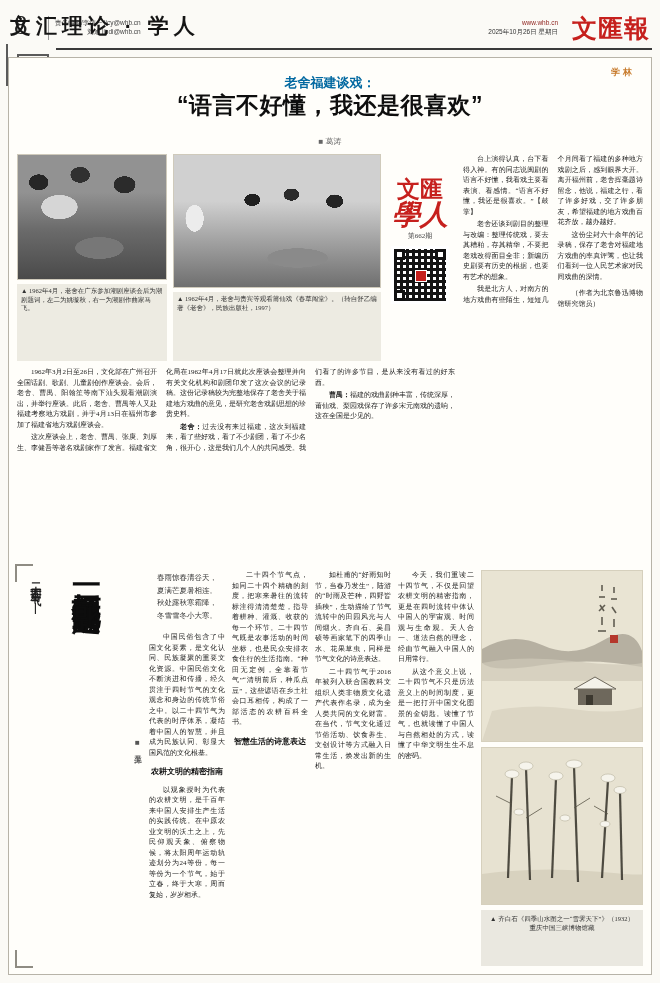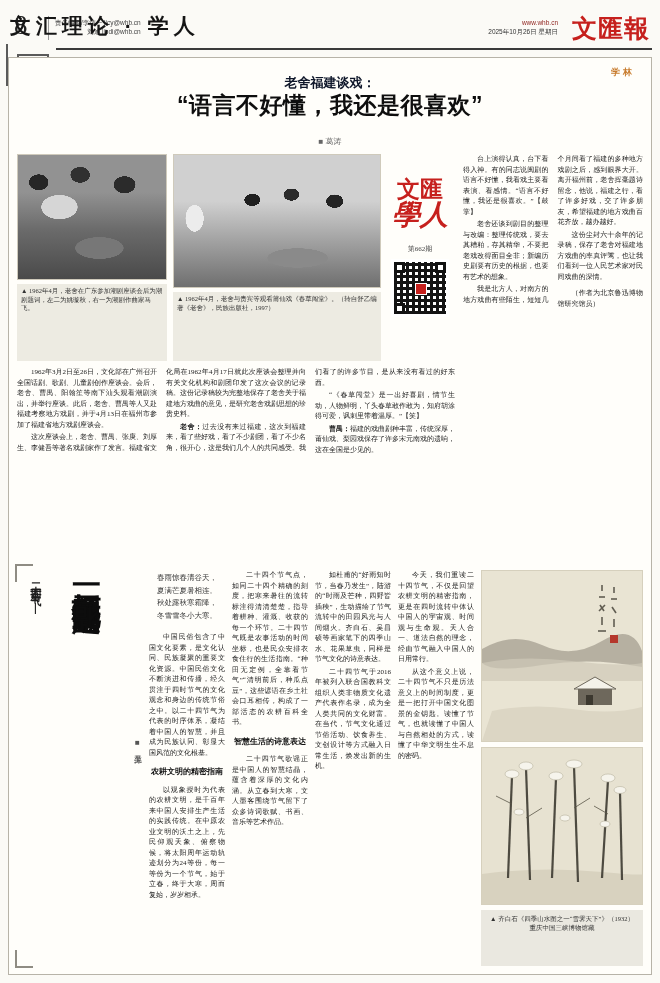--- a/index.html
+++ b/index.html
@@ -24,21 +24,21 @@
   .corner .m1{position:absolute;left:4px;top:2px;width:40px;height:40px;
            border-left:2px solid #5a5a5a;border-bottom:2px solid #5a5a5a;}
   .corner .m2{position:absolute;left:15px;top:12px;width:28px;height:28px;
            border-left:2px solid #5a5a5a;border-top:2px solid #5a5a5a;border-right:2px solid #5a5a5a;}
   
   .frame{position:absolute;left:8px;top:57px;width:642px;height:916px;border:1px solid #b7b3a8;
          background:#fffefa;}
   .xuelin{position:absolute;right:16px;top:8px;font-size:9px;font-weight:700;letter-spacing:3px;
           color:#c87c2e;font-family:"Liberation Sans",sans-serif;}
   .kicker{position:absolute;left:0;right:0;top:16px;text-align:center;font-size:13px;font-weight:700;
-          font-family:"Liberation Sans",sans-serif;color:#0f172a;}
+          font-family:"Liberation Sans",sans-serif;color:#0369a1;}
   .headline{position:absolute;left:0;right:0;top:32px;text-align:center;font-size:23px;font-weight:900;
           font-family:"Liberation Sans",sans-serif;color:#0e0e0e;letter-spacing:0.5px;}
   .byline{position:absolute;left:0;right:0;top:78px;text-align:center;font-size:8px;color:#666;}
   
   .content-top{position:absolute;left:8px;top:96px;width:626px;height:406px;display:flex;gap:8px;}
   .left-stack{width:438px;display:flex;flex-direction:column;gap:6px;}
   .figs{display:flex;gap:6px;height:232px;}
   .fig{display:flex;flex-direction:column;}
   .fig1{width:150px;} .fig2{width:208px;}
   .photo{border:1px solid #cfcabb;}
@@ -54,21 +54,21 @@
      radial-gradient(ellipse 13px 10px at 38% 34%, #1f1f1f 0 60%, transparent 61%),
      radial-gradient(ellipse 13px 10px at 57% 30%, #2a2a2a 0 60%, transparent 61%),
      radial-gradient(ellipse 14px 11px at 78% 35%, #242424 0 60%, transparent 61%),
      radial-gradient(ellipse 50px 16px at 60% 78%, #8a8a8a 0 60%, transparent 61%),
      linear-gradient(180deg,#d0d0d0 0 35%,#a2a2a2 65%,#6f6f6f 100%);}
   .cap{background:#edebe2;margin-top:4px;padding:3px 4px;font-size:6.5px;line-height:8.5px;
        color:#333;flex:1;}
   .logocol{width:66px;text-align:center;padding-top:24px;}
   .logo-l1{color:#c6201d;font-size:23px;font-weight:900;line-height:24px;}
   .logo-l2{color:#c6201d;font-size:28px;font-weight:700;font-style:italic;line-height:26px;}
-  .issue{font-size:7px;color:#444;margin-top:16px;}
+  .issue{font-size:7px;color:#444;margin-top:3px;}
   .qr{position:relative;width:52px;height:52px;margin:8px auto 0;background:
       repeating-linear-gradient(0deg,#141414 0 3px,transparent 3px 6px),
       repeating-linear-gradient(90deg,#141414 0 3px,#fff 3px 6px);outline:3px solid #fff;}
   .qr .eye{position:absolute;width:11px;height:11px;border:3px solid #111;background:#fff;box-sizing:border-box;}
   .eye.tl{left:0;top:0;} .eye.tr{right:0;top:0;} .eye.bl{left:0;bottom:0;}
   .qr .dot{position:absolute;left:21px;top:21px;width:10px;height:10px;background:#c6201d;border:1px solid #fff;}
   .text3{height:216px;column-count:3;column-gap:9px;font-size:7px;line-height:10.5px;
          text-align:justify;overflow:hidden;}
   .right2{flex:1;column-count:2;column-gap:9px;font-size:7px;line-height:10.5px;text-align:justify;
          height:406px;overflow:hidden;}
@@ -150,21 +150,20 @@
               <div class="eye tr"></div>
               <div class="eye bl"></div>
               <div class="dot"></div>
             </div>
           </div>
         </div>
         <div class="text3">
             <p class="para">1962年3月2日至26日，文化部在广州召开全国话剧、歌剧、儿童剧创作座谈会。会后，老舍、曹禺、阳翰笙等南下汕头观看潮剧演出，并举行座谈。此后，老舍、曹禺等人又赴福建考察地方戏剧，并于4月13日在福州市参加了福建省地方戏剧座谈会。</p>
             <p class="para">这次座谈会上，老舍、曹禺、张庚、刘厚生、李健吾等著名戏剧家作了发言。福建省文化局在1962年4月17日就此次座谈会整理并向有关文化机构和剧团印发了这次会议的记录稿。这份记录稿较为完整地保存了老舍关于福建地方戏曲的意见，是研究老舍戏剧思想的珍贵史料。</p>
             <p class="para"><b>老舍：</b>过去没有来过福建，这次到福建来，看了些好戏，看了不少剧团，看了不少名角，很开心，这是我们几个人的共同感受。我们看了的许多节目，是从来没有看过的好东西。</p>
-            <p class="para">“《春草闯堂》是一出好喜剧，情节生动，人物鲜明，丫头春草敢作敢为，知府胡涂得可爱，讽刺里带着温厚。”【笑】</p>
             <p class="para"><b>曹禺：</b>福建的戏曲剧种丰富，传统深厚，莆仙戏、梨园戏保存了许多宋元南戏的遗响，这在全国是少见的。</p>
           </div>
       </div>
       <div class="right2">
           <p class="para">台上演得认真，台下看得入神。有的同志说闽剧的语言不好懂，我看戏主要看表演、看感情。“语言不好懂，我还是很喜欢。”【鼓掌】</p>
           <p class="para">老舍还谈到剧目的整理与改编：整理传统戏，要去其糟粕，存其精华，不要把老戏改得面目全非；新编历史剧要有历史的根据，也要有艺术的想象。</p>
           <p class="para">我是北方人，对南方的地方戏曲有些陌生，短短几个月间看了福建的多种地方戏剧之后，感到眼界大开。离开福州前，老舍挥毫题诗留念，他说，福建之行，看了许多好戏，交了许多朋友，希望福建的地方戏曲百花齐放，越办越好。</p>
           <p class="para">这份尘封六十余年的记录稿，保存了老舍对福建地方戏曲的率真评骘，也让我们看到一位人民艺术家对民间戏曲的深情。</p>
           <p class="note">（作者为北京鲁迅博物馆研究馆员）</p>
         </div>
@@ -192,23 +191,20 @@
         <div>
             <p class="para">以观象授时为代表的农耕文明，是千百年来中国人安排生产生活的实践传统。在中原农业文明的沃土之上，先民仰观天象、俯察物候，将太阳周年运动轨迹划分为24等份，每一等份为一个节气，始于立春，终于大寒，周而复始，岁岁相承。</p>
           </div>
       </div>
 
       <div class="bcol">
         <div>
             <p class="para">二十四个节气点，如同二十四个精确的刻度，把寒来暑往的流转标注得清清楚楚，指导着耕种、灌溉、收获的每一个环节。二十四节气既是农事活动的时间坐标，也是民众安排衣食住行的生活指南。“种田无定例，全靠看节气”“清明前后，种瓜点豆”，这些谚语在乡土社会口耳相传，构成了一部活态的农耕百科全书。</p>
           </div>
         <h4 class="bsubhead">智慧生活的诗意表达</h4>
-        <div>
-            <p class="para">二十四节气歌谣正是中国人的智慧结晶，蕴含着深厚的文化内涵。从立春到大寒，文人墨客围绕节气留下了众多诗词歌赋、书画、音乐等艺术作品。</p>
-          </div>
       </div>
 
       <div class="bcol">
           <p class="para">如杜甫的“好雨知时节，当春乃发生”，陆游的“时雨及芒种，四野皆插秧”，生动描绘了节气流转中的田园风光与人间烟火。齐白石、吴昌硕等画家笔下的四季山水、花果草虫，同样是节气文化的诗意表达。</p>
           <p class="para">二十四节气于2016年被列入联合国教科文组织人类非物质文化遗产代表作名录，成为全人类共同的文化财富。在当代，节气文化通过节俗活动、饮食养生、文创设计等方式融入日常生活，焕发出新的生机。</p>
         </div>
       <div class="bcol">
           <p class="para">今天，我们重读二十四节气，不仅是回望农耕文明的精密指南，更是在四时流转中体认中国人的宇宙观、时间观与生命观。天人合一、道法自然的理念，经由节气融入中国人的日用常行。</p>
           <p class="para">从这个意义上说，二十四节气不只是历法意义上的时间制度，更是一把打开中国文化图景的金钥匙。读懂了节气，也就读懂了中国人与自然相处的方式，读懂了中华文明生生不息的密码。</p>
         </div>

